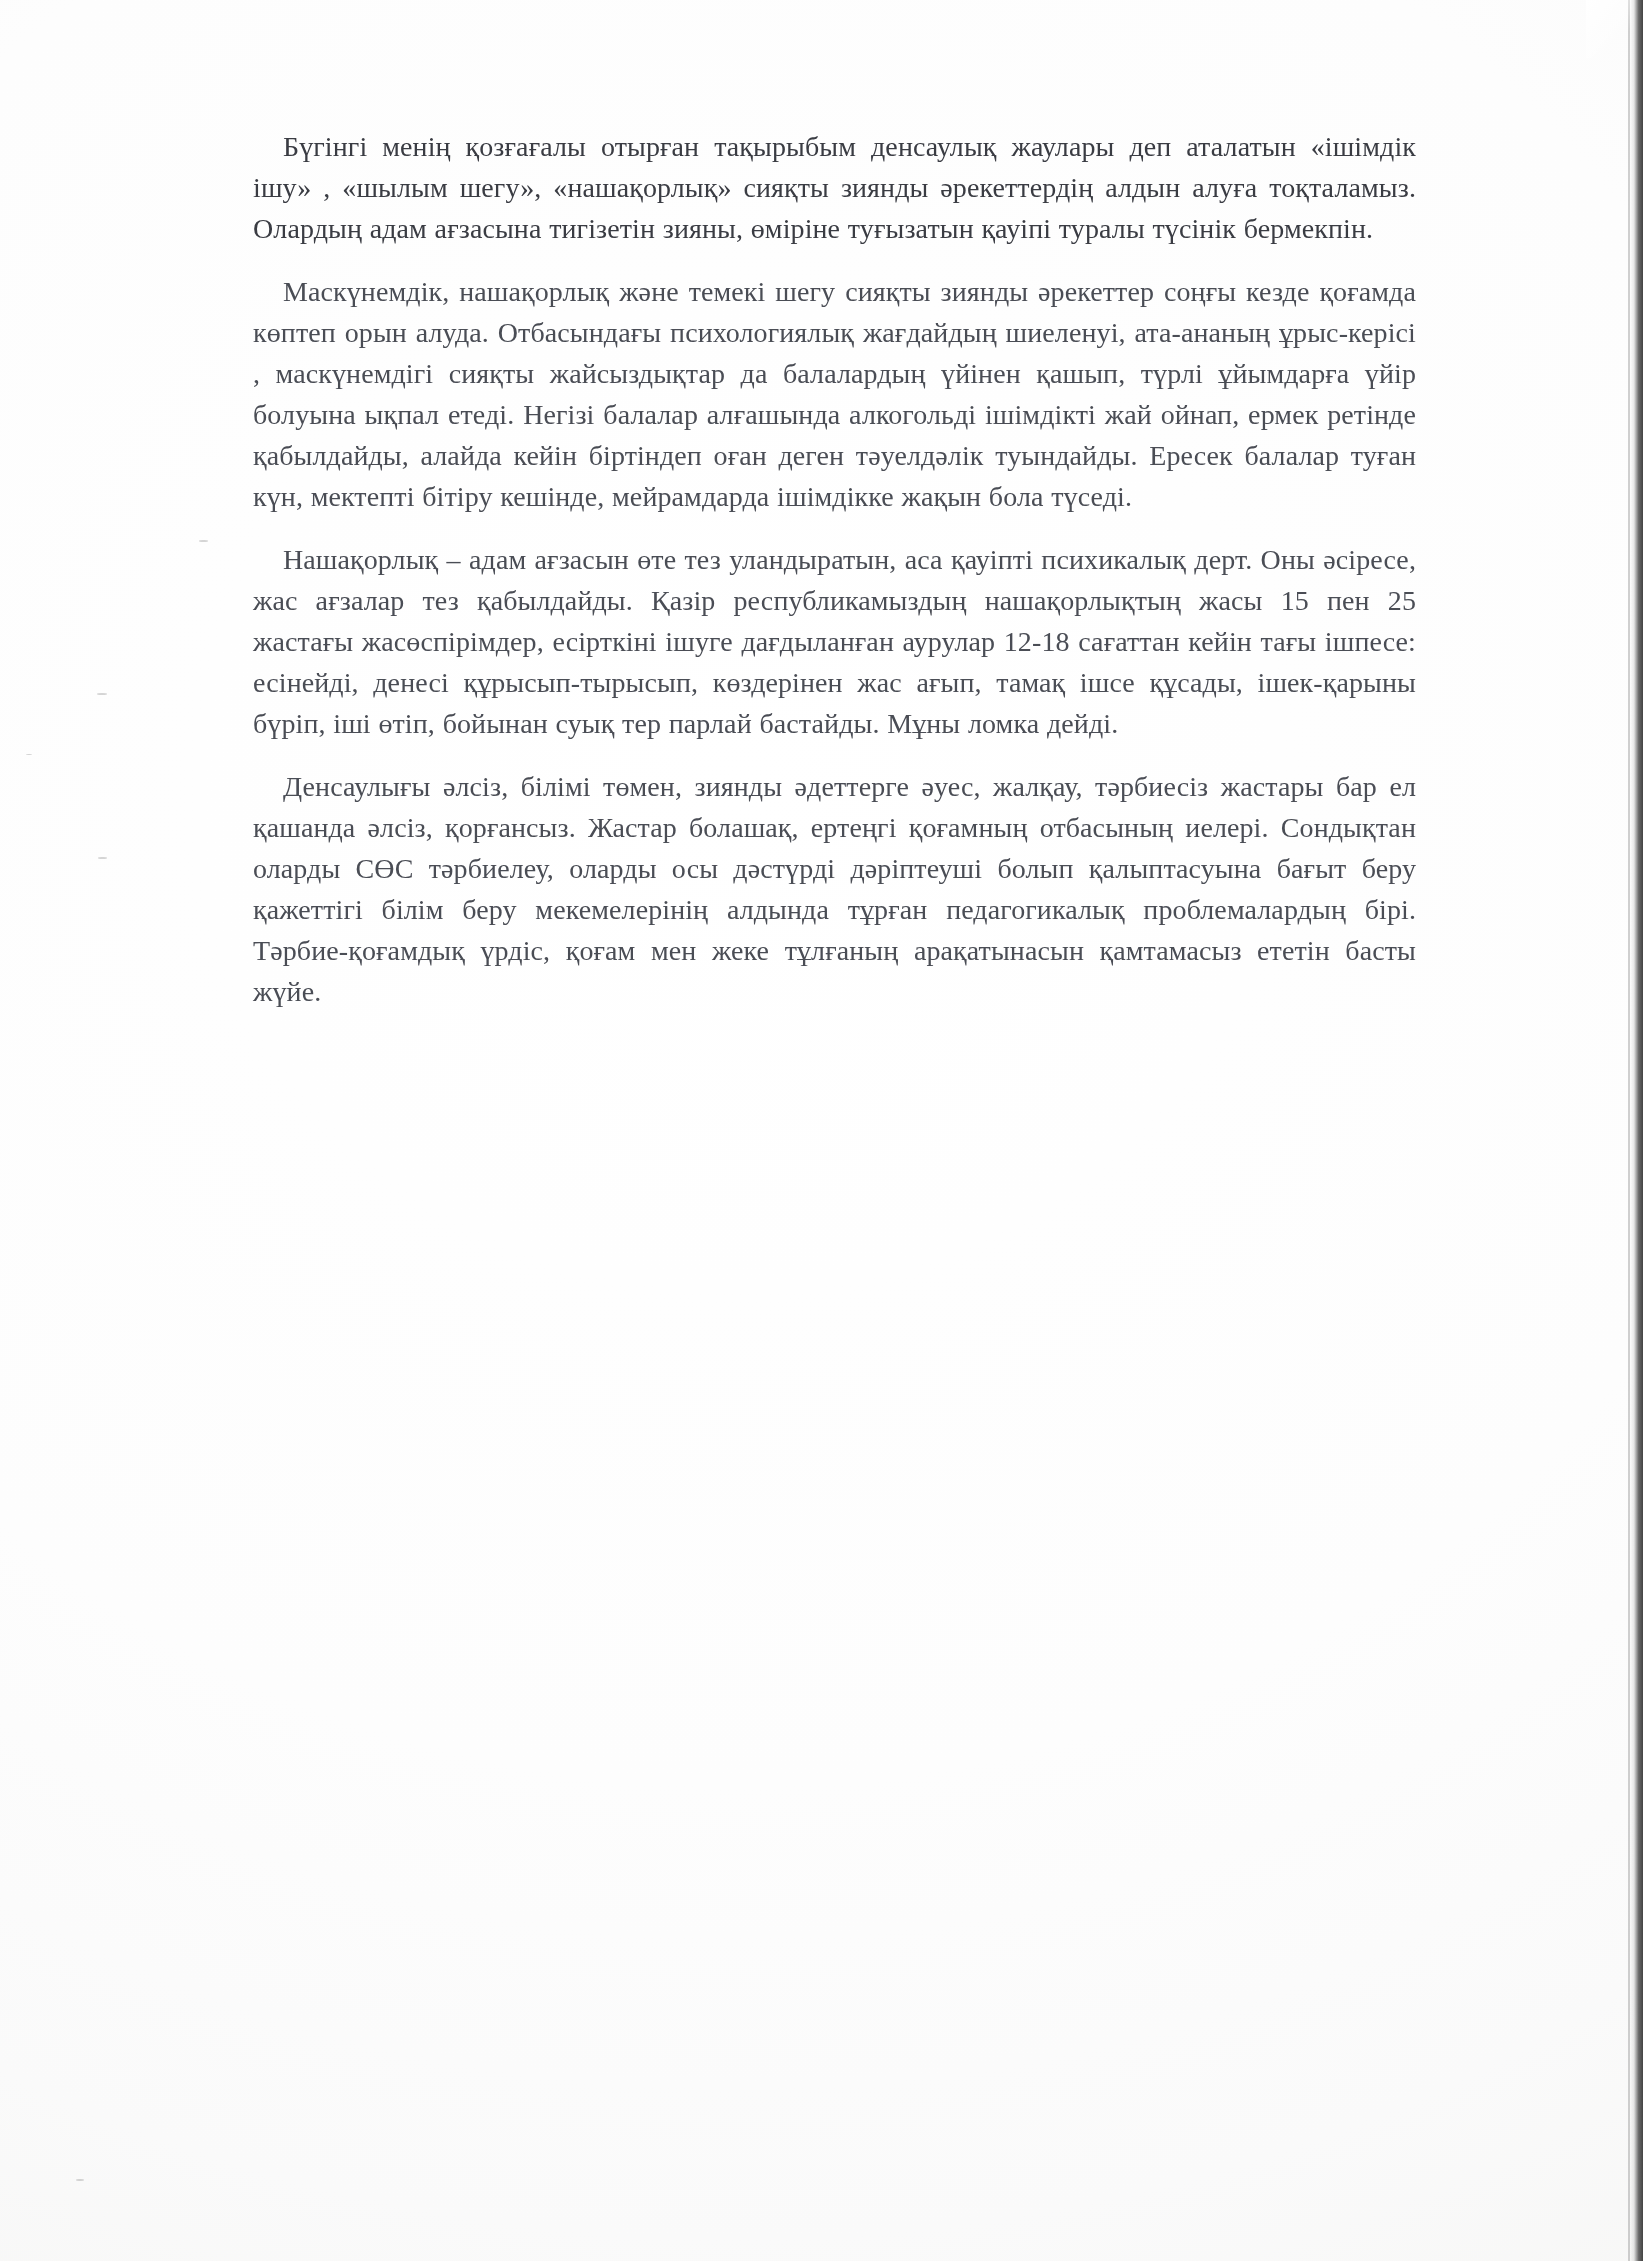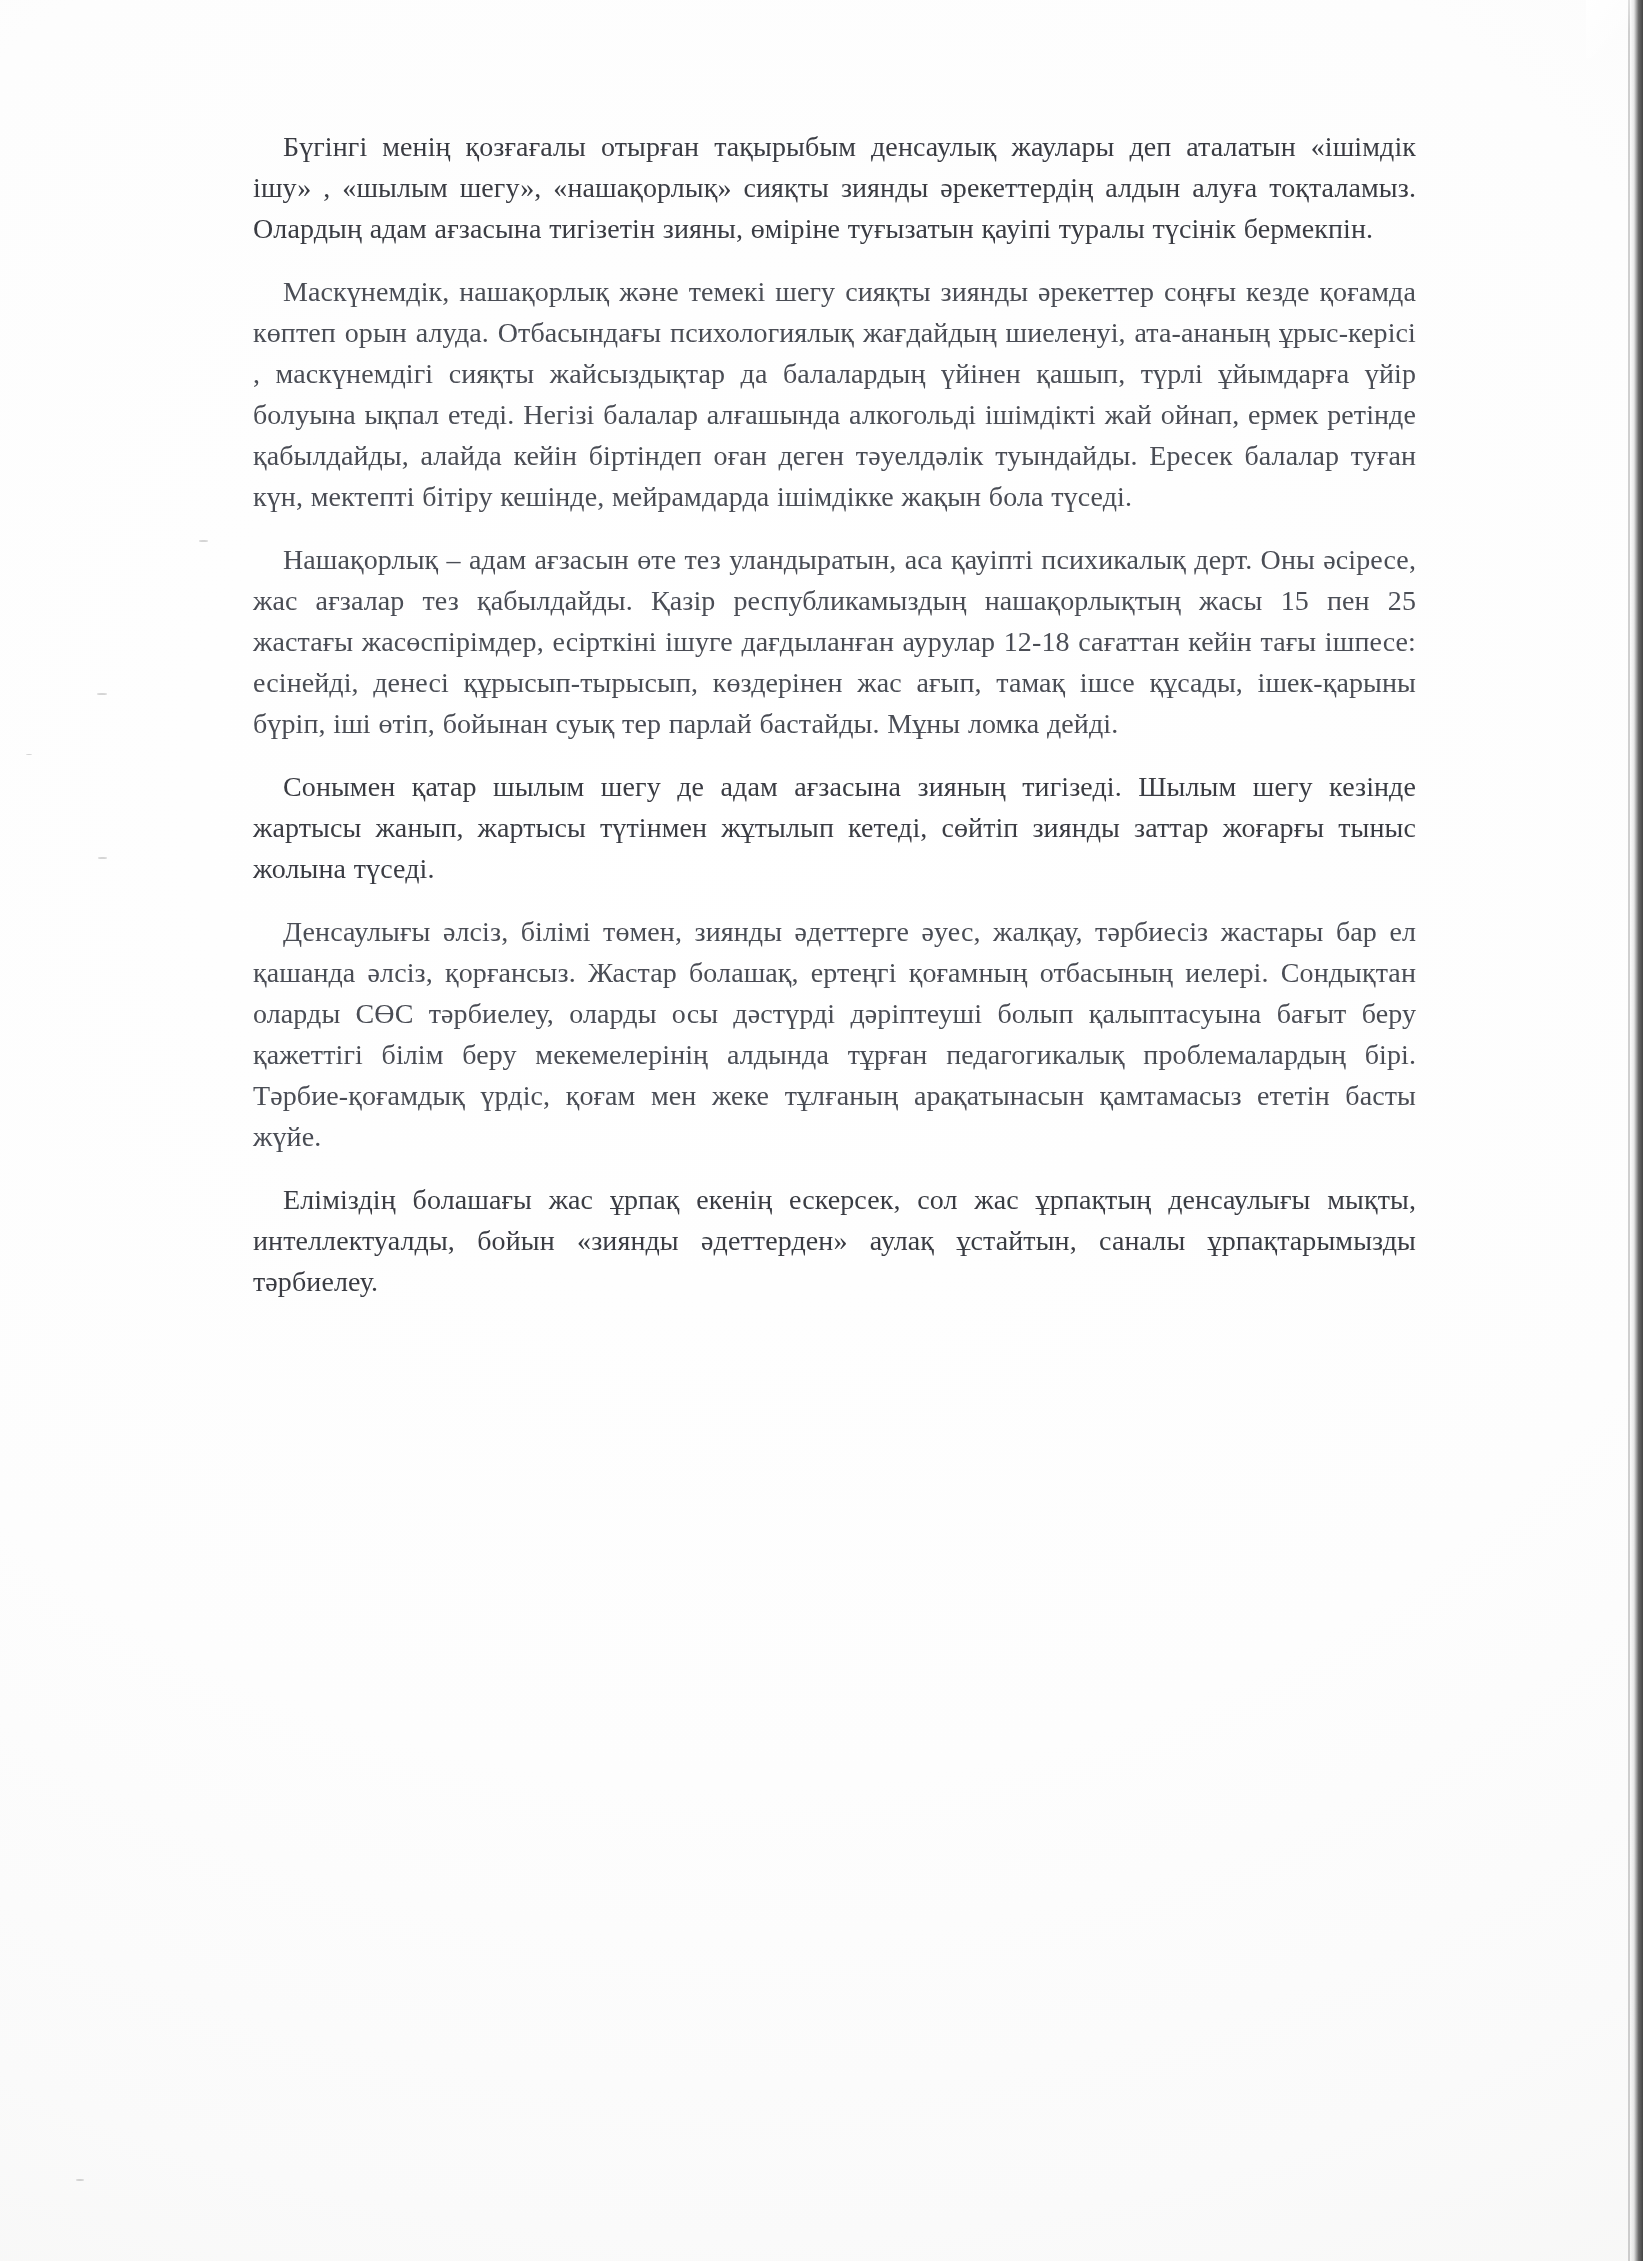--- a/index.html
+++ b/index.html
@@ -117,25 +117,23 @@
   <div class="speck" style="left:76px; top:2179px; width:7.7px; height:1.9px;"></div>
 
   <div id="text-column">
 
     <p class="para fade-1" id="para-1"><span class="lead-indent"></span><span>Бүгінгі менің қозғағалы отырған тақырыбым денсаулық жаулары деп аталатын «ішімдік ішу» , «шылым шегу», «нашақорлық» сияқты зиянды әрекеттердің алдын алуға тоқталамыз. Олардың адам ағзасына тигізетін зияны, өміріне туғызатын қауіпі туралы түсінік бермекпін.</span></p>
 
     <p class="para fade-2" id="para-2"><span class="lead-indent"></span><span>Маскүнемдік, нашақорлық және темекі шегу сияқты зиянды әрекеттер соңғы кезде қоғамда көптеп орын алуда. Отбасындағы психологиялық жағдайдың шиеленуі, ата-ананың ұрыс-керісі , маскүнемдігі сияқты жайсыздықтар да балалардың үйінен қашып, түрлі ұйымдарға үйір болуына ықпал етеді. Негізі балалар алғашында алкогольді ішімдікті жай ойнап, ермек ретінде қабылдайды, алайда кейін біртіндеп оған деген тәуелдәлік туындайды. Ересек балалар туған күн, мектепті бітіру кешінде, мейрамдарда ішімдікке жақын бола түседі.</span></p>
 
     <p class="para fade-2" id="para-3"><span class="lead-indent"></span><span>Нашақорлық – адам ағзасын өте тез уландыратын, аса қауіпті психикалық дерт. Оны әсіресе, жас ағзалар тез қабылдайды. Қазір республикамыздың нашақорлықтың жасы 15 пен 25 жастағы жасөспірімдер, есірткіні ішуге дағдыланған аурулар 12-18 сағаттан кейін тағы ішпесе: есінейді, денесі құрысып-тырысып, көздерінен жас ағып, тамақ ішсе құсады, ішек-қарыны бүріп, іші өтіп, бойынан суық тер парлай бастайды. Мұны ломка дейді.</span></p>
 
-    <p class="para fade-1" id="para-4"><span class="lead-indent"></span><span>Сонымен қатар шылым шегу де адам ағзасына зияның тигізеді. Шылым шегу кезінде жартысы жанып, жартысы түтінмен жұтылып кетеді, сөйтіп зиянды заттар жоғарғы тыныс жолына түседі.</span></p>
 
     <p class="para fade-2" id="para-5"><span class="lead-indent"></span><span>Денсаулығы әлсіз, білімі төмен, зиянды әдеттерге әуес, жалқау, тәрбиесіз жастары бар ел қашанда әлсіз, қорғансыз. Жастар болашақ, ертеңгі қоғамның отбасының иелері. Сондықтан оларды СӨС тәрбиелеу, оларды осы дәстүрді дәріптеуші болып қалыптасуына бағыт беру қажеттігі білім беру мекемелерінің алдында тұрған педагогикалық проблемалардың бірі. Тәрбие-қоғамдық үрдіс, қоғам мен жеке тұлғаның арақатынасын қамтамасыз ететін басты жүйе.</span></p>
 
-    <p class="para fade-1" id="para-6"><span class="lead-indent"></span><span>Еліміздің болашағы жас ұрпақ екенің ескерсек, сол жас ұрпақтың денсаулығы мықты, интеллектуалды, бойын «зиянды әдеттерден» аулақ ұстайтын, саналы ұрпақтарымызды тәрбиелеу.</span></p>
 
 
   </div>
 
   <div id="scan-edge-right-hairline"></div>
   <div id="scan-edge-right"></div>
   <div id="scan-corner-tr"></div>
 
 </div>
 

